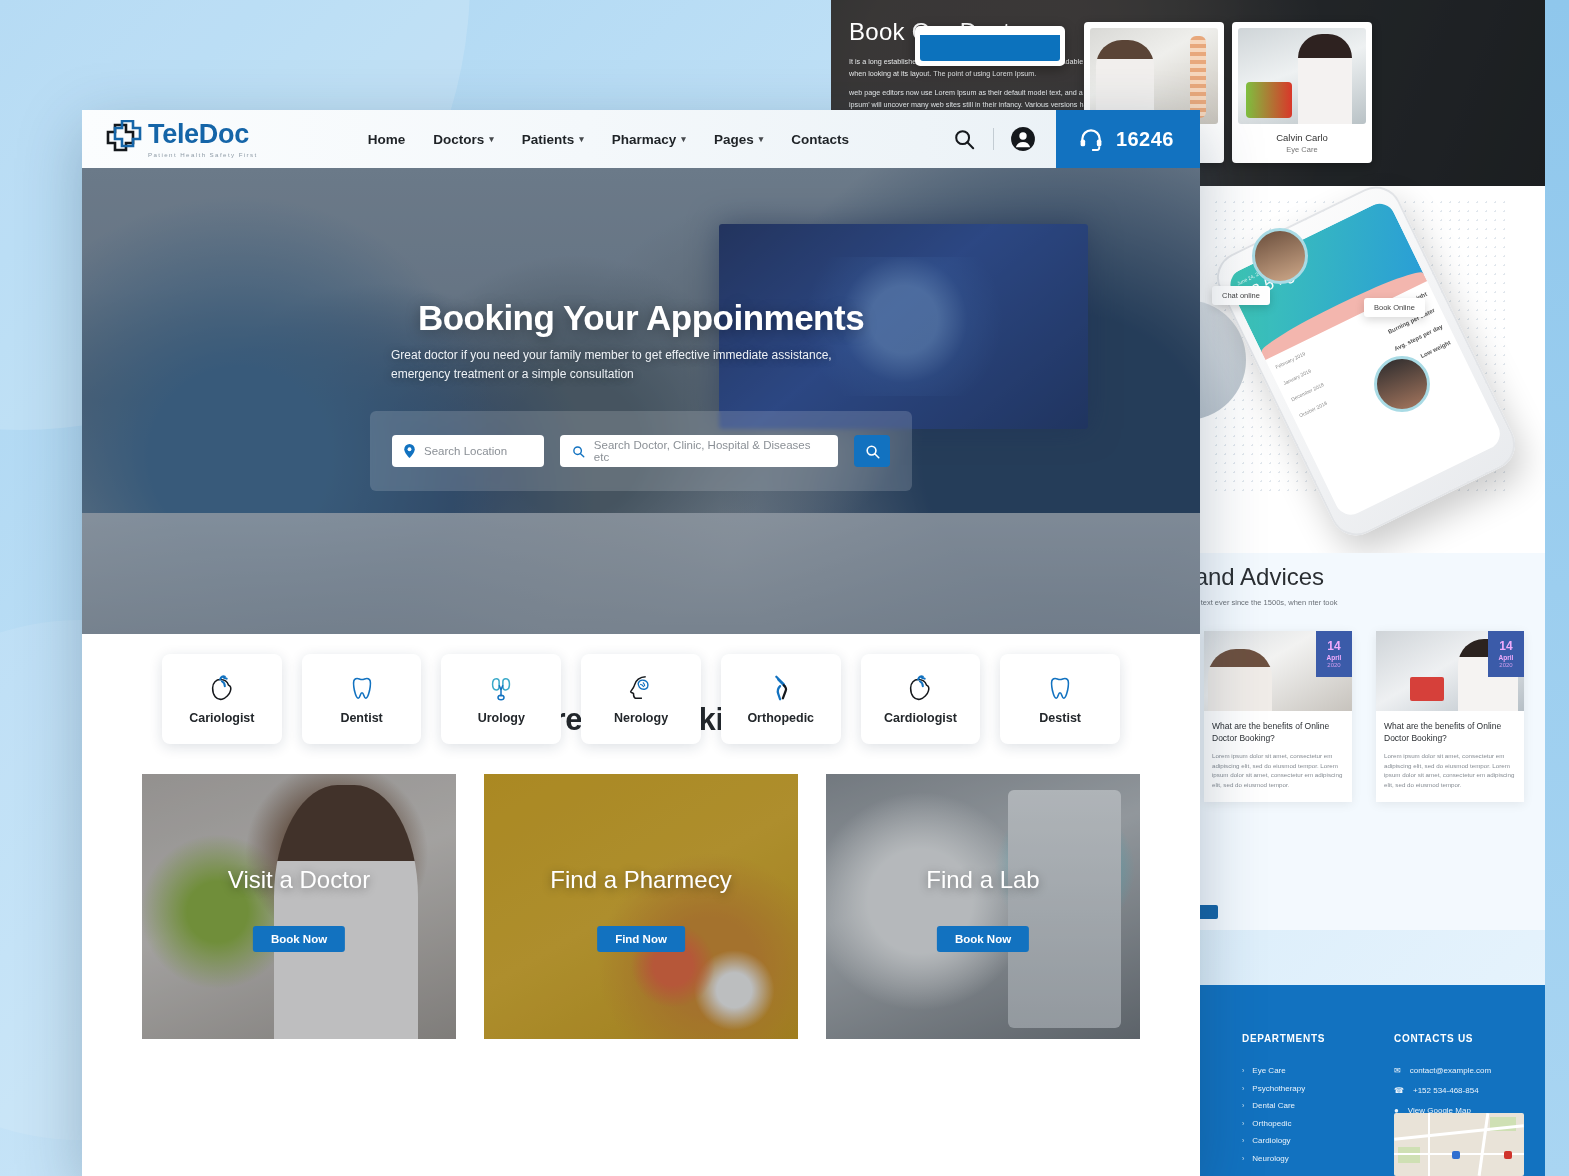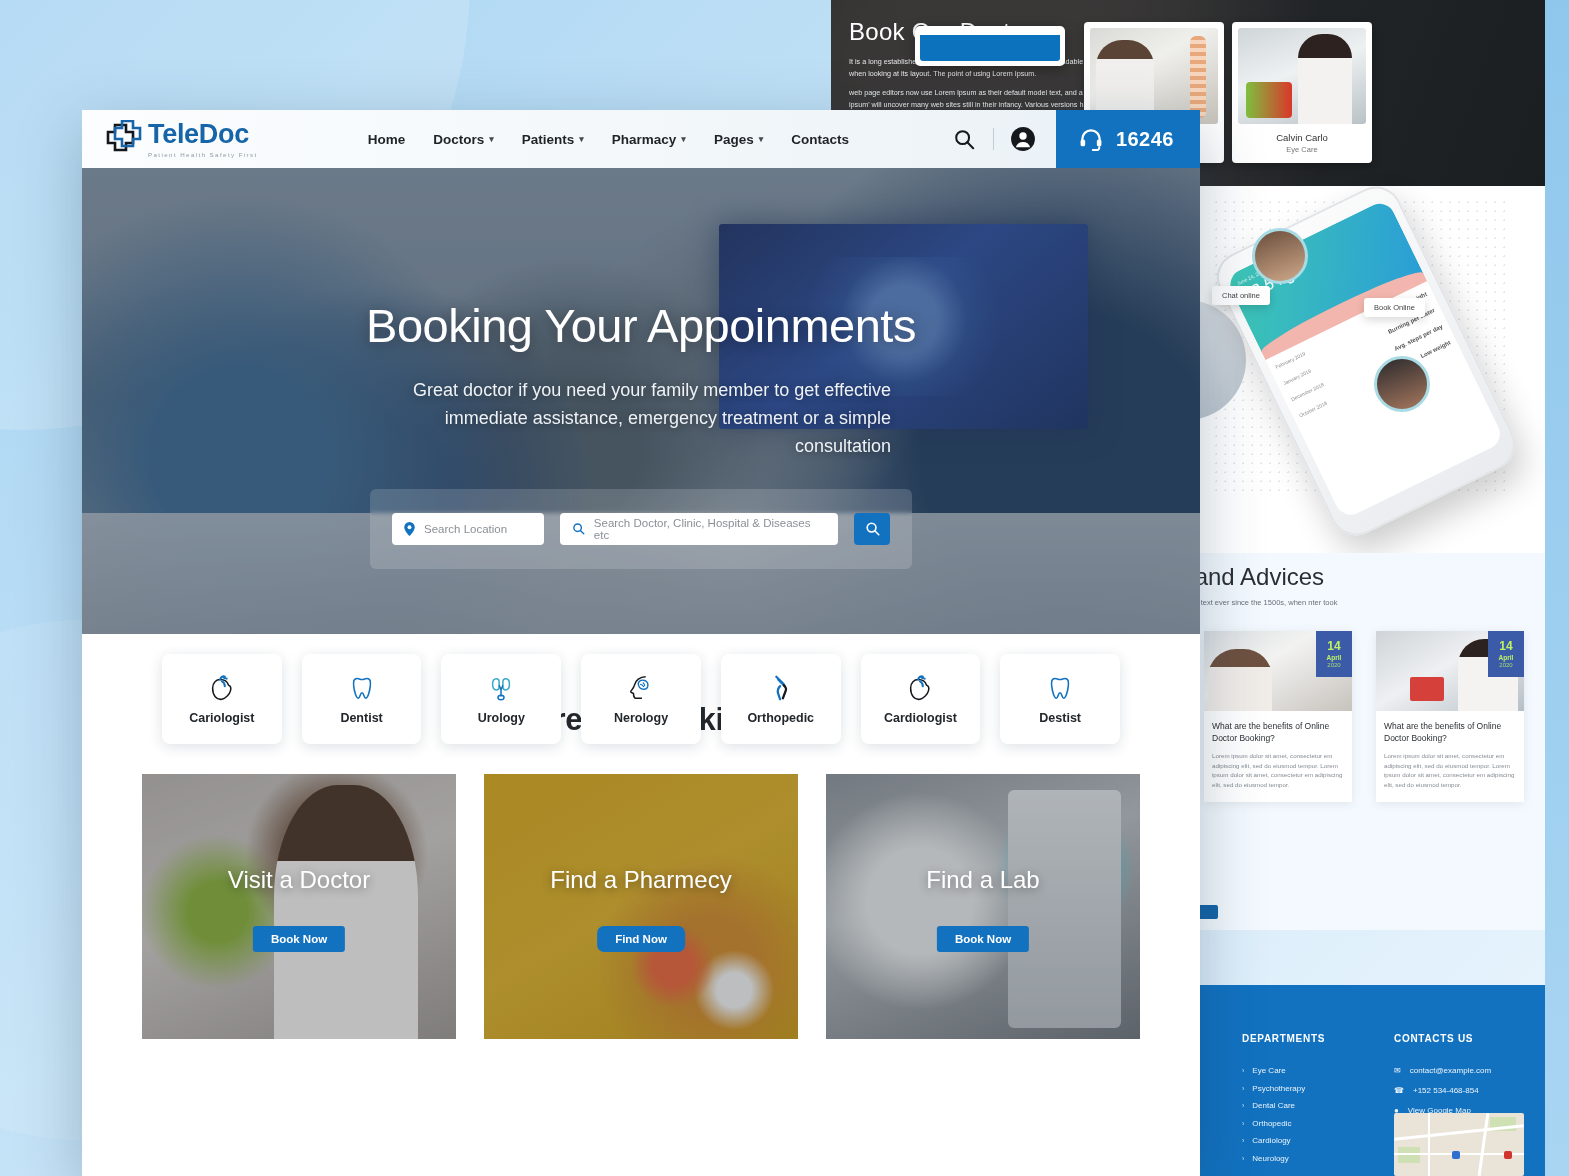--- a/index.html
+++ b/index.html
@@ -104,21 +104,21 @@
   .news-sub{position:absolute;left:-22px;top:44px;font-size:7.5px;color:#6b7178;line-height:1.6;width:270px;}
   .bcard{position:absolute;top:78px;width:148px;background:#fff;box-shadow:0 2px 10px rgba(0,0,0,.08);}
   .bcard.b1{left:8px;}
   .bcard.b2{left:180px;}
   .bcard .bimg{height:80px;position:relative;overflow:hidden;background:#d8d8d8;}
   .bcard.b1 .bimg{background:linear-gradient(150deg,#d9dde0 0%,#f2f2f1 40%,#c7c3bd 100%);}
   .bcard.b1 .bimg::before{content:"";position:absolute;left:4px;top:18px;width:64px;height:70px;border-radius:28px 28px 0 0;background:linear-gradient(180deg,#6e5140 0 26%,#f0ece8 26% 100%);}
   .bcard.b2 .bimg{background:linear-gradient(150deg,#cfd4d8 0%,#eef0f2 45%,#b6bfc6 100%);}
   .bcard.b2 .bimg::before{content:"";position:absolute;right:6px;top:8px;width:60px;height:74px;border-radius:26px 26px 0 0;background:linear-gradient(180deg,#2c2320 0 24%,#f5f3f2 24% 100%);}
   .bcard.b2 .bimg::after{content:"";position:absolute;left:34px;top:46px;width:34px;height:24px;background:#d6403a;border-radius:2px;}
-  .datebox{position:absolute;right:0;top:0;width:36px;height:46px;background:#3b5ba9;color:#bef264;
+  .datebox{position:absolute;right:0;top:0;width:36px;height:46px;background:#3b5ba9;color:#f0abfc;
     display:flex;flex-direction:column;align-items:center;justify-content:center;}
   .datebox .d{font-size:12px;font-weight:700;line-height:1;}
   .datebox .m{font-size:6.5px;font-weight:700;margin-top:2px;}
   .datebox .y{font-size:6px;opacity:.8;margin-top:1px;}
   .bcard .bbody{padding:9px 8px 12px;}
   .bcard .bt{font-size:8.5px;color:#2b2f33;line-height:1.45;margin-bottom:6px;}
   .bcard .bp{font-size:6.2px;color:#868c93;line-height:1.6;}
   .pagedot{position:absolute;left:2px;top:352px;width:20px;height:14px;background:#1565a8;border-radius:2px;}
 
   
@@ -190,22 +190,22 @@
   }
   .hero-screen{ position:absolute; left:57%; top:12%; width:33%; height:44%;
     background:linear-gradient(140deg,#1b2f6b,#2a4fa8 45%,#16306e);
     border-radius:3px; box-shadow:0 0 30px rgba(20,40,90,.5); }
   .hero-screen::after{content:"";position:absolute;left:18%;top:16%;width:64%;height:68%;
     background:radial-gradient(circle at 50% 45%,rgba(140,190,255,.55) 0 24%,rgba(80,140,230,.18) 45%,rgba(30,60,140,0) 70%);}
   .hero-desk{position:absolute;left:0;bottom:0;width:100%;height:26%;
     background:linear-gradient(180deg,rgba(205,212,219,.85),rgba(168,178,188,.9));}
   .hero-tint{ position:absolute; inset:0; background:rgba(48,60,75,.40); }
   .hero-body{ position:absolute; inset:0; display:flex; flex-direction:column; align-items:center; }
-  .hero-h1{ margin-top:130px; color:#fff; font-size:47px; font-weight:400; letter-spacing:-.5px; text-shadow:0 2px 14px rgba(0,0,0,.35);}
-  .hero-sub{ margin-top:24px; width:500px; text-align:right; color:#eef2f6; font-size:18px; line-height:1.55;
+  .hero-h1{ margin-top:130px; color:#fff; font-size:35px; font-weight:700; letter-spacing:-.5px; text-shadow:0 2px 14px rgba(0,0,0,.35);}
+  .hero-sub{ margin-top:8px; width:500px; text-align:left; color:#eef2f6; font-size:12px; line-height:1.55;
      text-shadow:0 1px 8px rgba(0,0,0,.4);}
   .searchwrap{ margin-top:28px; width:542px; background:rgba(255,255,255,.16); backdrop-filter:blur(2px);
      border-radius:6px; padding:24px 22px; display:flex; align-items:center; gap:16px;}
   .sfield{ background:#fff; border-radius:4px; height:32px; display:flex; align-items:center; gap:9px; padding:0 12px;}
   .sfield.loc{ width:152px; }
   .sfield.qry{ flex:1; }
   .sfield .ph{ font-size:11.5px; color:#8b9096; }
   .sbtn{ width:36px;height:32px;background:#1272c0;border-radius:4px;display:flex;align-items:center;justify-content:center;cursor:pointer;border:none;}
 
   
@@ -236,21 +236,21 @@
       radial-gradient(circle at 30% 48%, #e7e9ea 0 20%, rgba(231,233,234,0) 42%),
       radial-gradient(circle at 76% 36%, #5fc6d6 0 10%, rgba(95,198,214,0) 24%),
       linear-gradient(160deg,#8d9399 0%,#b7bcc0 40%,#6f757b 100%); }
   .lf-card.c .bgim::after{content:"";position:absolute;right:6%;top:6%;width:36%;height:90%;
       background:linear-gradient(180deg,#dfe3e6,#b9bfc4);border-radius:6px;}
   .lf-card .tint{ position:absolute; inset:0; background:rgba(40,46,54,.26);}
   .lf-card .ttl{ position:absolute; left:0; right:0; top:92px; text-align:center; color:#fff;
       font-size:24px; font-weight:400; text-shadow:0 2px 10px rgba(0,0,0,.4);}
   .lf-card .btn{ position:absolute; left:50%; top:152px; transform:translateX(-50%);
       background:#1272c0; color:#fff; font-size:11.5px; font-weight:700; padding:7px 18px; border-radius:3px; border:none; cursor:pointer;}
-  .lf-card.b .btn{ top:152px;border-radius:7px; }
+  .lf-card.b .btn{ top:152px; }
 </style>
 </head>
 <body>
 
 <div class="bg-circle"></div>
 <div class="bg-circle2"></div>
 
 <div class="bgpanels">
 
   <div class="panel-book">

